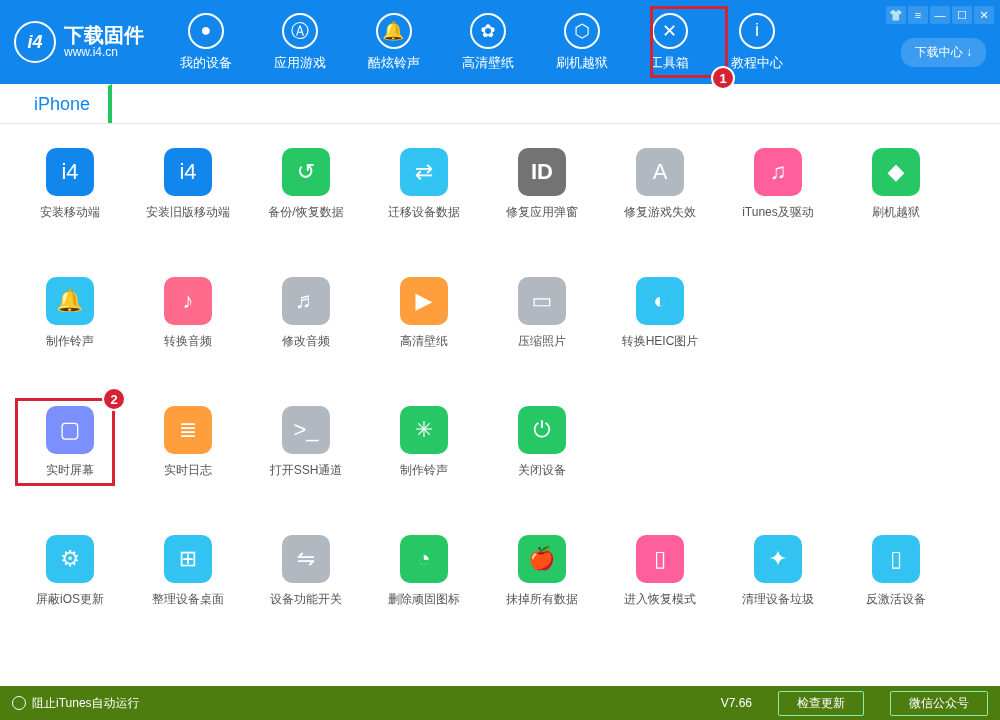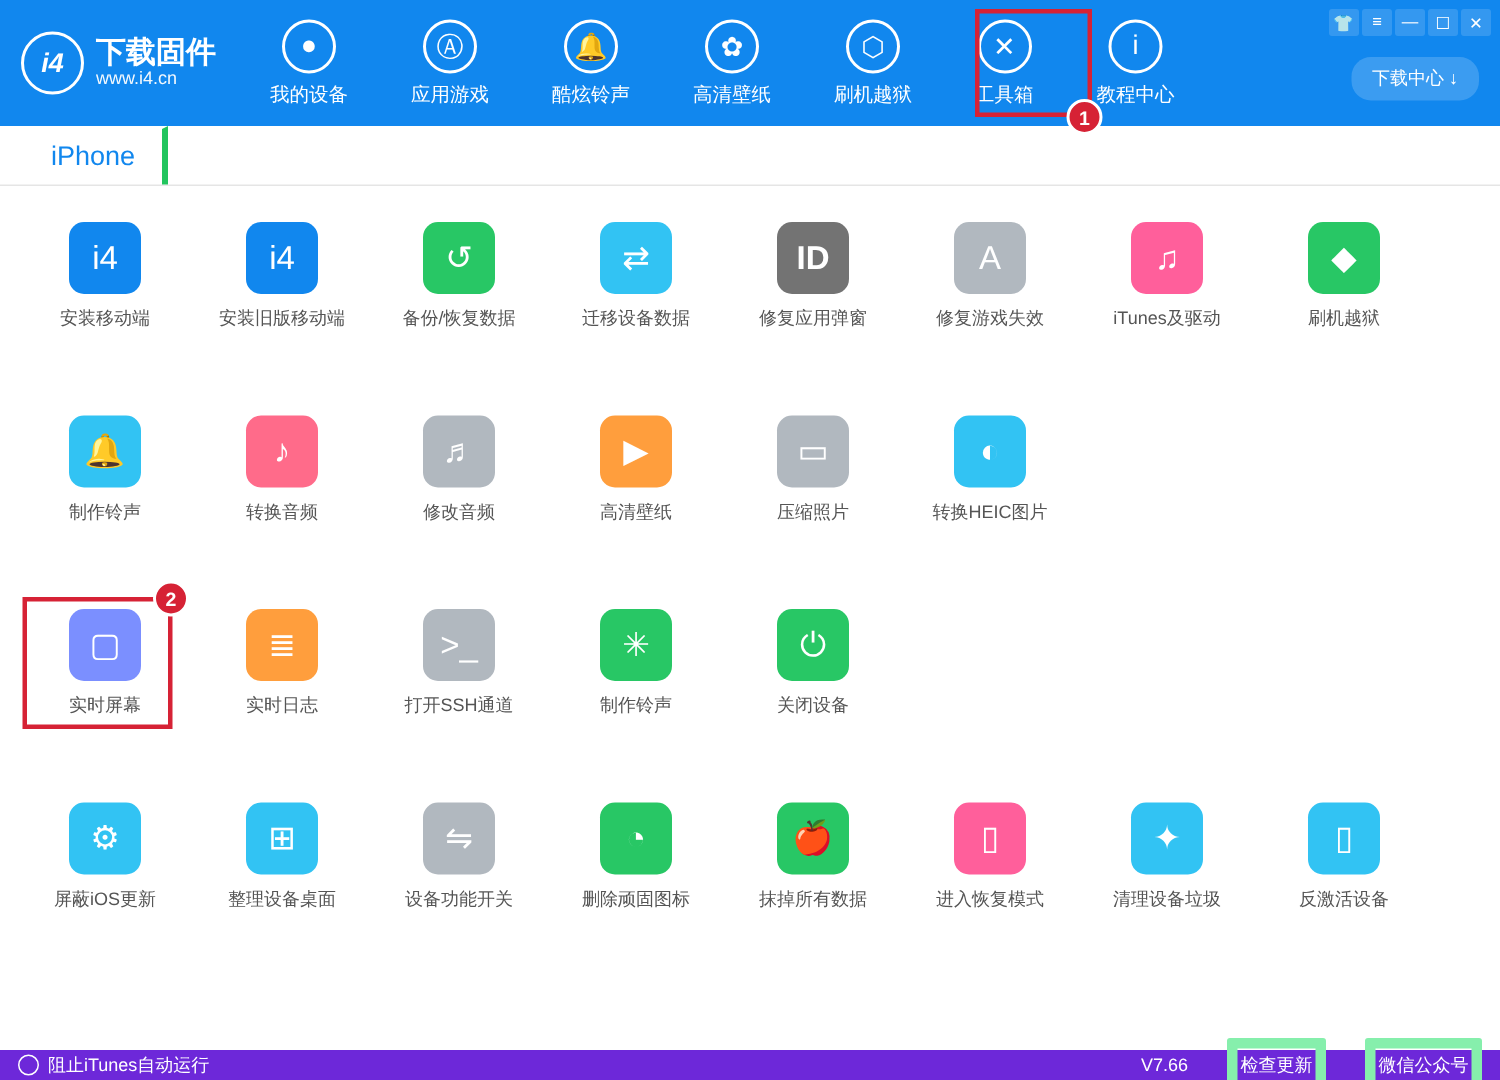--- a/index.html
+++ b/index.html
@@ -22,25 +22,25 @@
 .badge-1{left:711px;top:66px}
 .tabbar{height:40px;border-bottom:1px solid #e5e5e5;display:flex;padding-left:16px}
 .tab{padding:0 18px;font-size:18px;color:#444;display:flex;align-items:center;border-right:4px solid #22c55e;border-top:2px solid transparent;cursor:pointer}
 .tab.active{color:#1187ee}
 .content{padding:24px 30px;height:556px;overflow:auto}
 .grid{display:flex;flex-wrap:wrap;gap:28px 38px}
 .tool{width:80px;display:flex;flex-direction:column;align-items:center;gap:8px;cursor:pointer;position:relative}
 .tool-icon{width:48px;height:48px;border-radius:10px;display:flex;align-items:center;justify-content:center;color:#fff;font-size:22px}
 .tool-label{font-size:12px;color:#555;text-align:center;white-space:nowrap}
 .highlight-2{position:absolute;border:3px solid #d62235;left:-15px;top:-8px;width:100px;height:88px;pointer-events:none}
-.footer{position:absolute;bottom:0;left:0;right:0;height:20px;background:#6d28d9;color:#fff;display:flex;align-items:center;padding:0 12px;font-size:12px}
+.footer{position:absolute;bottom:0;left:0;right:0;height:34px;background:#4d7c0f;color:#fff;display:flex;align-items:center;padding:0 12px;font-size:12px}
 .footer-left{display:flex;align-items:center;gap:6px;flex:1}
 .foot-circle{width:14px;height:14px;border:1.5px solid #fff;border-radius:50%}
 .footer-right{display:flex;align-items:center;gap:26px}
-.foot-btn{border:7px solid #86efac;padding:3px 2px;border-radius:2px;cursor:pointer}
+.foot-btn{border:1px solid #86efac;padding:3px 18px;border-radius:2px;cursor:pointer}
 .row-gap{width:100%;height:0}
 </style>
 </head>
 <body>
 
 <div class="header">
   <div class="logo-box">
     <div class="logo-circle">i4</div>
     <div class="logo-text">
       <div class="logo-title">下载固件</div>

